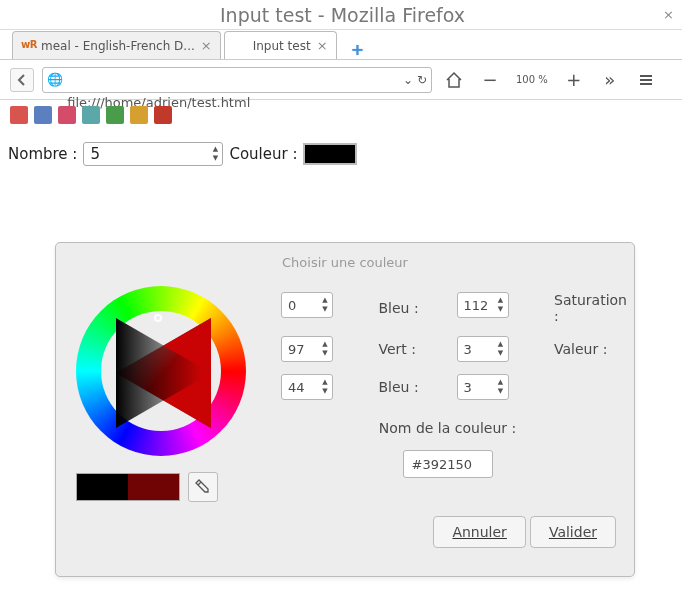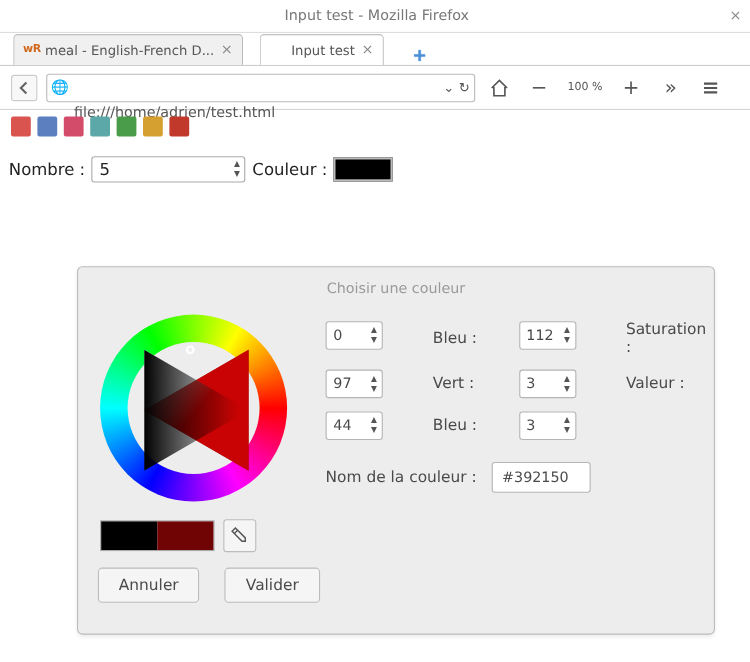--- a/index.html
+++ b/index.html
@@ -1,24 +1,24 @@
 <!DOCTYPE html>
 <html><head>
 <meta charset="utf-8">
 <style>
   * { box-sizing: border-box; margin: 0; padding: 0; font-family: "DejaVu Sans", "Liberation Sans", sans-serif; }
   body { background: #fff; width: 682px; height: 602px; overflow: hidden; font-size: 13px; color: #333; }
   
   
   .titlebar { height: 30px; background: #fff; border-bottom: 1px solid #ddd; display: flex; align-items: center; padding: 0 8px; justify-content: space-between; }
-  .titlebar .title { flex: 1; text-align: center; color: #777; font-size: 13px; }
+  .titlebar .title { flex: 1; text-align: center; color: #777; font-size: 19px; }
   .titlebar .close-glyph { color: #888; font-size: 13px; cursor: pointer; }
   
   
-  .tabbar { height: 30px; background: #fff; border-bottom: 1px solid #ccc; display: flex; align-items: flex-end; padding-left: 12px; gap: 16px; }
+  .tabbar { height: 30px; background: #fff; border-bottom: 1px solid #ccc; display: flex; align-items: flex-end; padding-left: 12px; gap: 4px; }
   .tab { height: 28px; padding: 0 8px; display: flex; align-items: center; gap: 6px; border: 1px solid #bbb; border-bottom: none; border-radius: 4px 4px 0 0; font-size: 12px; color: #555; background: #f0f0f0; position: relative; margin-right: -1px; }
   .tab.active { background: #fff; z-index: 2; }
   .tab-favicon { width: 14px; height: 14px; display: inline-block; }
   .tab-favicon.wr { color: #d2691e; font-weight: bold; font-size: 10px; letter-spacing: -0.5px; }
   .tab-close { color: #888; cursor: pointer; font-size: 13px; }
   .newtab { width: 20px; height: 20px; margin-left: 8px; display: flex; align-items: center; justify-content: center; font-size: 16px; font-weight: bold; }
   .newtab-plus { color: #4a90d9; text-shadow: 0 0 1px #4a90d9; }
   
   
   .url-toolbar { height: 40px; background: #fff; display: flex; align-items: center; padding: 0 10px; gap: 8px; border-bottom: 1px solid #d5d5d5; }
@@ -36,43 +36,43 @@
   
   
   .page { padding: 12px 8px; }
   .form-row { display: flex; align-items: center; gap: 6px; font-size: 15px; color: #222; }
   .num-input { width: 140px; height: 24px; border: 1px solid #aaa; border-radius: 3px; display: flex; align-items: center; padding-left: 6px; justify-content: space-between; background: #fff; }
   .stepper { display: flex; flex-direction: column; width: 14px; }
   .stepper span { font-size: 7px; line-height: 9px; text-align: center; color: #555; cursor: pointer; }
   .color-swatch { width: 54px; height: 22px; border: 2px solid #bbb; background: #000; display: inline-block; }
   
   
-  .dialog { position: absolute; left: 70px; top: 242px; width: 580px; height: 335px; background: #ededed; border: 1px solid #bcbcbc; border-radius: 5px; box-shadow: 0 2px 4px rgba(0,0,0,0.08); }
+  .dialog { position: absolute; left: 55px; top: 242px; width: 580px; height: 335px; background: #ededed; border: 1px solid #bcbcbc; border-radius: 5px; box-shadow: 0 2px 4px rgba(0,0,0,0.08); }
   .dialog-title { text-align: center; color: #9a9a9a; font-size: 13px; padding: 12px 0 8px; }
   .dialog-body { display: flex; padding: 8px 20px 0 20px; gap: 20px; }
   .color-wheel-area { width: 185px; display: flex; flex-direction: column; }
   .color-wheel { position: relative; width: 170px; height: 170px; }
   .color-wheel-ring { position: absolute; inset: 0; border-radius: 50%; background: conic-gradient(from 90deg, red, magenta, blue, cyan, lime, yellow, red); }
   .color-wheel-inner { position: absolute; left: 25px; top: 25px; width: 120px; height: 120px; border-radius: 50%; background: #ededed; }
   .color-triangle { position: absolute; left: 40px; top: 32px; width: 0; height: 0; border-top: 55px solid transparent; border-bottom: 55px solid transparent; border-right: 95px solid #700303; filter: brightness(0.95); }
   .color-triangle::after { content:""; position:absolute; left:0; top:-55px; width:0; height:0; border-top:55px solid transparent; border-bottom:55px solid transparent; border-right:95px solid red; mix-blend-mode:lighten; opacity:0.7; }
   .color-triangle-overlay { position:absolute; left:40px; top:32px; width:95px; height:110px; background: linear-gradient(to right, rgba(0,0,0,1), rgba(0,0,0,0) 90%), linear-gradient(to bottom right, white -10%, transparent 50%); clip-path: polygon(0 0, 100% 50%, 0 100%); pointer-events:none; }
   .tri-marker { position: absolute; left: 78px; top: 28px; width: 8px; height: 8px; border: 2px solid #fff; border-radius: 50%; pointer-events: none; }
   .swatch-row { display: flex; align-items: center; gap: 8px; margin-top: 16px; }
   .dual-swatch { width: 104px; height: 28px; border: 1px solid #aaa; display: flex; }
   .dual-swatch .half { width: 50%; height: 100%; }
   .eyedrop { width: 30px; height: 30px; border: 1px solid #bcbcbc; border-radius: 3px; background: #f5f5f5; display: flex; align-items: center; justify-content: center; transform: scaleX(-1); }
   
   .color-fields { flex: 1; display: grid; grid-template-columns: auto 60px auto 60px; gap: 12px 18px; align-content: start; font-size: 14px; color: #4a4a4a; padding-top: 6px; }
   .color-fields label { display: flex; align-items: center; }
   .spin-input { width: 52px; height: 26px; border: 1px solid #b5b5b5; border-radius: 3px; background: #fff; display: flex; align-items: center; justify-content: space-between; padding-left: 6px; font-size: 13px; }
-  .name-row { grid-column: 1 / span 4; display: flex; align-items: center; gap: 14px; margin-top: 8px; }
+  .name-row { grid-column: 1 / span 4; display: flex; align-items: center; gap: 14px; margin-top: 8px; flex-direction: column; }
   .name-input { width: 90px; height: 28px; border: 1px solid #b5b5b5; border-radius: 3px; background: #fff; padding: 0 8px; font-size: 13px; display: flex; align-items: center; }
   
-  .dialog-actions { display: flex; gap: 23px; padding: 14px 18px 14px; }
+  .dialog-actions { display: flex; gap: 4px; justify-content: flex-end; padding: 14px 18px 14px; text-decoration: underline; }
   .dlg-btn { height: 32px; padding: 0 18px; border: 1px solid #bcbcbc; border-radius: 4px; background: #f5f5f5; font-size: 14px; color: #4a4a4a; display: flex; align-items: center; }
 </style>
 </head>
 <body>
 
 <div class="titlebar">
   <span style="width:14px;"></span>
   <span class="title">Input test - Mozilla Firefox</span>
   <span class="close-glyph">×</span>
 </div>

